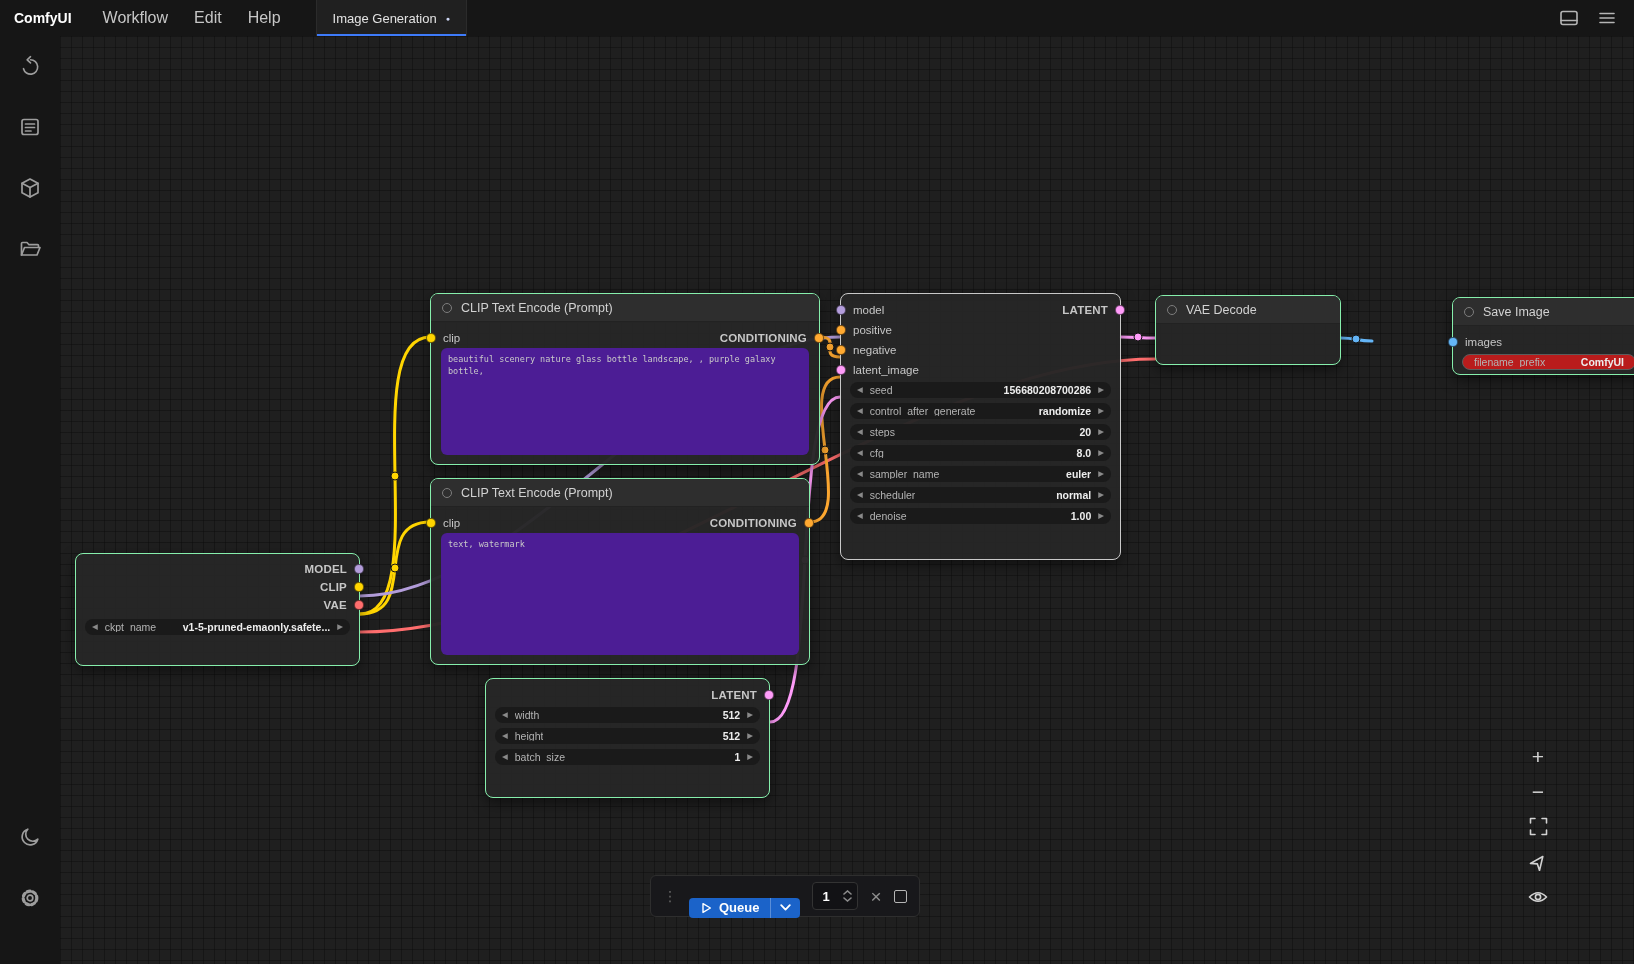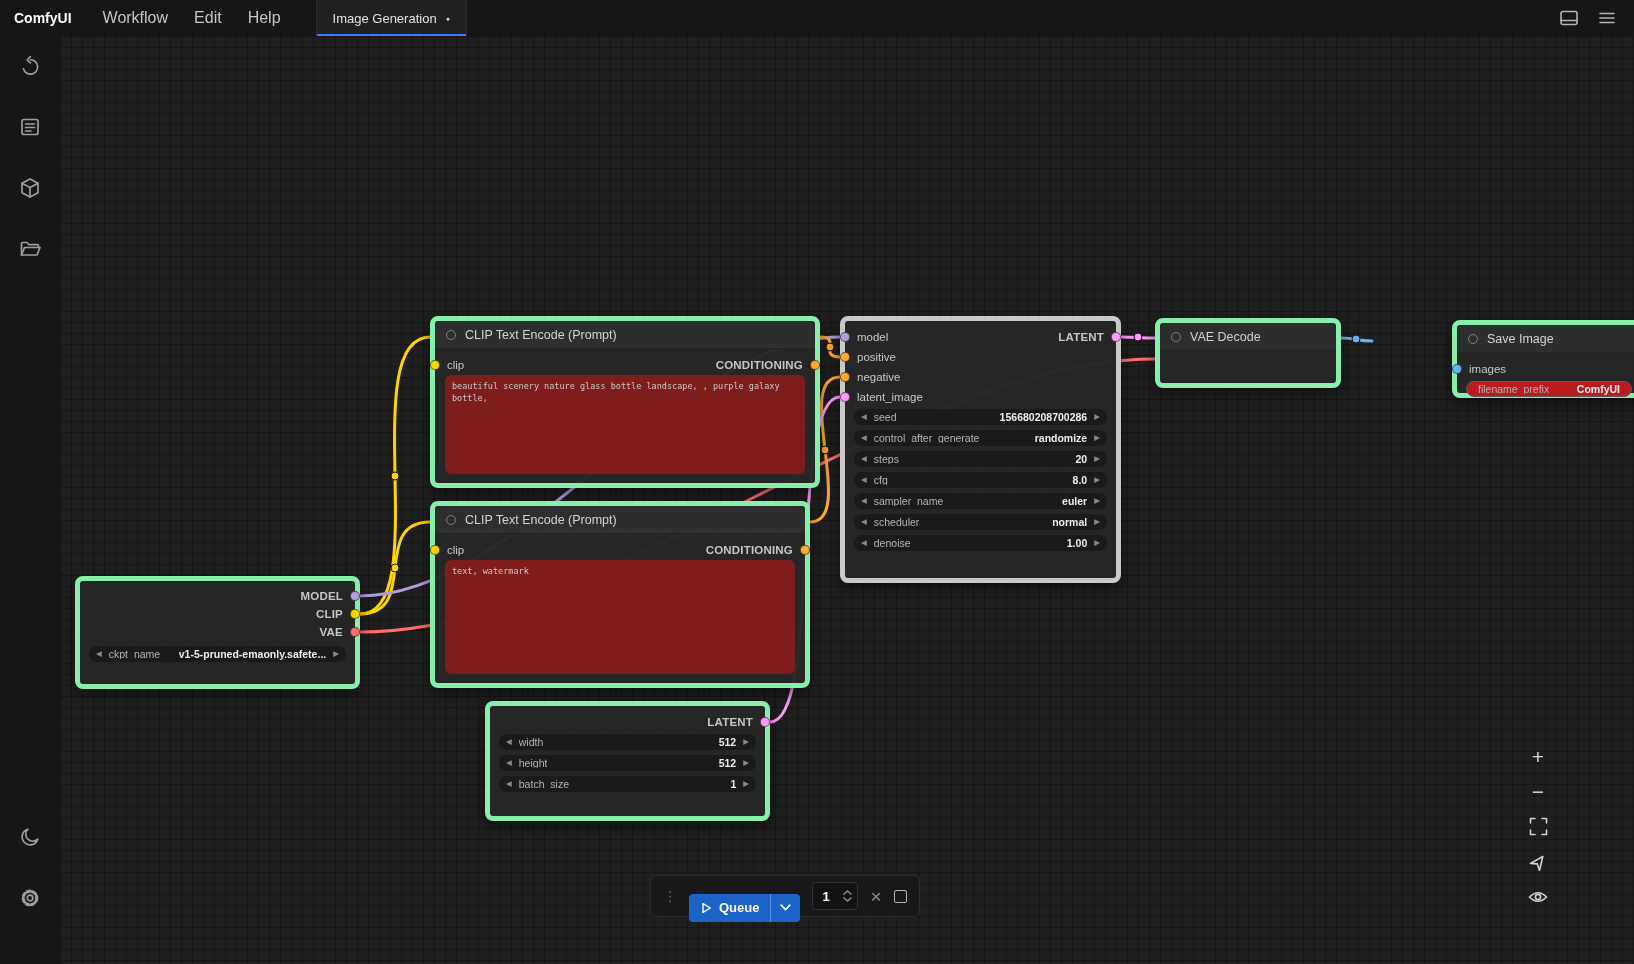--- a/index.html
+++ b/index.html
@@ -32,22 +32,22 @@
   .side-spacer { flex:1; }
 
   
   .canvas { position:absolute; left:60px; top:36px; right:0; bottom:0; background-color:#1f1f1f;
     background-image:linear-gradient(rgba(8,8,8,.38) 1px, transparent 1px),
                      linear-gradient(90deg, rgba(8,8,8,.38) 1px, transparent 1px);
     background-size:11px 11px; z-index:1; }
   .links { position:absolute; left:0; top:0; z-index:4; pointer-events:none; }
 
   
-  .node { position:absolute; background:rgba(38,38,38,.97); border:5px solid #86efac; border-radius:8px;
-    box-shadow:0 5px 14px rgba(0,0,0,.5); z-index:5; color:#c8c8c8;margin-top:23px; }
+  .node { position:absolute; background:rgba(38,38,38,.97); border:1px solid #86efac; border-radius:8px;
+    box-shadow:0 5px 14px rgba(0,0,0,.5); z-index:5; color:#c8c8c8; }
   .node.selected { border-color:#c9c9c9; }
   .node-header { height:28px; display:flex; align-items:center; gap:9px; padding:0 11px;
     background:#2e2e2e; border-radius:7px 7px 0 0; border-bottom:1px solid #222222; }
   .collapse-dot { width:10px; height:10px; border-radius:50%; border:1.5px solid #7d7d7d; flex:0 0 auto; }
   .node-title { font-size:12.5px; color:#d2d2d2; white-space:nowrap; }
   .node-body { padding-top:6px; }
   .port-row { position:relative; height:20px; display:flex; align-items:center; padding:0 12px; }
   .port-row.h18 { height:18px; }
   .port-row.out-only { justify-content:flex-end; }
   .port-label { font-size:11.5px; color:#c7c7c7; }
@@ -57,30 +57,30 @@
   .port-dot.in { left:-5px; } .port-dot.out { right:-5px; }
 
   .widgets { padding:2px 9px 0; }
   .widget { height:16px; margin-bottom:5px; background:#1a1a1a; border-radius:9px;
     display:flex; align-items:center; padding:0 7px; gap:7px; font-size:10.5px; line-height:1; }
   .widget .arr { color:#8a8a8a; font-size:7.5px; flex:0 0 auto; }
   .widget .lab { color:#b4b4b4; white-space:nowrap; overflow:hidden; }
   .widget .val { margin-left:auto; color:#ededed; font-weight:700; white-space:nowrap; }
   .widget.text-widget { border:1px solid #5c5c5c; background:#b91c1c; margin:2px 9px 0; padding:0 11px; }
 
-  .prompt-box { position:absolute; left:10px; right:10px; top:54px; bottom:9px; background:#7f1d1d;
+  .prompt-box { position:absolute; left:10px; right:10px; top:54px; bottom:9px; background:#4c1d95;
     border-radius:6px; padding:5px 7px; font-family:"DejaVu Sans Mono", monospace; font-size:8.5px;
     color:#c9c9c9; line-height:1.45; white-space:pre-wrap; overflow:hidden; }
 
   
   .queue-toolbar { position:absolute; left:650px; top:875px; height:42px; z-index:12;
     background:#18181b; border:1px solid #2e2e2e; border-radius:6px;
     display:flex; align-items:center; gap:12px; padding:0 12px; }
   .drag-handle { color:#686868; font-size:14px; }
-  .queue-btn { height:28px; border-radius:4px; display:flex; align-items:center; overflow:hidden;margin-top:23px; }
+  .queue-btn { height:20px; border-radius:4px; display:flex; align-items:center; overflow:hidden;margin-top:23px; }
   .queue-main { display:flex; align-items:center; gap:7px; padding:0 11px; height:28px; }
   .queue-label { font-size:13px; font-weight:600; color:#ffffff; }
   .queue-chevron { padding:0 9px; height:28px; display:flex; align-items:center;
     border-left:1px solid rgba(255,255,255,.28); }
   .batch-stepper { width:46px; height:28px; background:#121215; border:1px solid #333333; border-radius:4px;
     display:flex; align-items:center; padding:0 5px 0 9px; }
   .batch-count { color:#ffffff; font-size:13px; font-weight:600; flex:1; }
   .stepper-arrows { display:flex; flex-direction:column; gap:2px; }
   .stepper-arrows svg { stroke:#8b8b8b; fill:none; stroke-width:1.6; stroke-linecap:round; }
   .toolbar-x { color:#8f8f8f; font-size:19px; line-height:1; }

